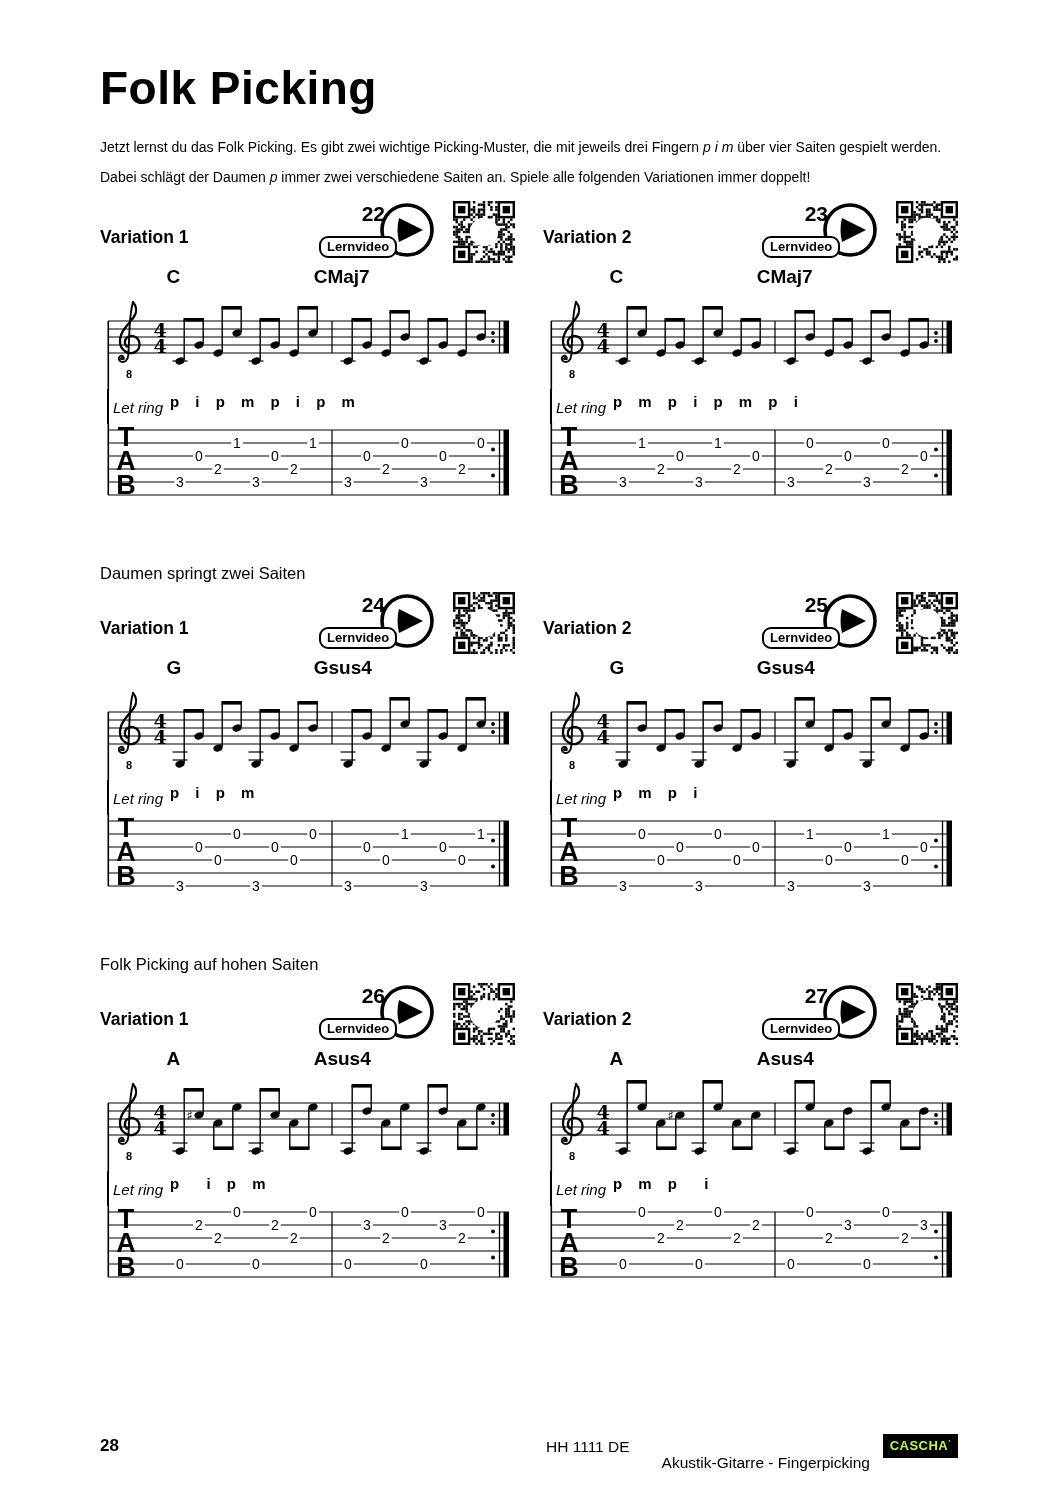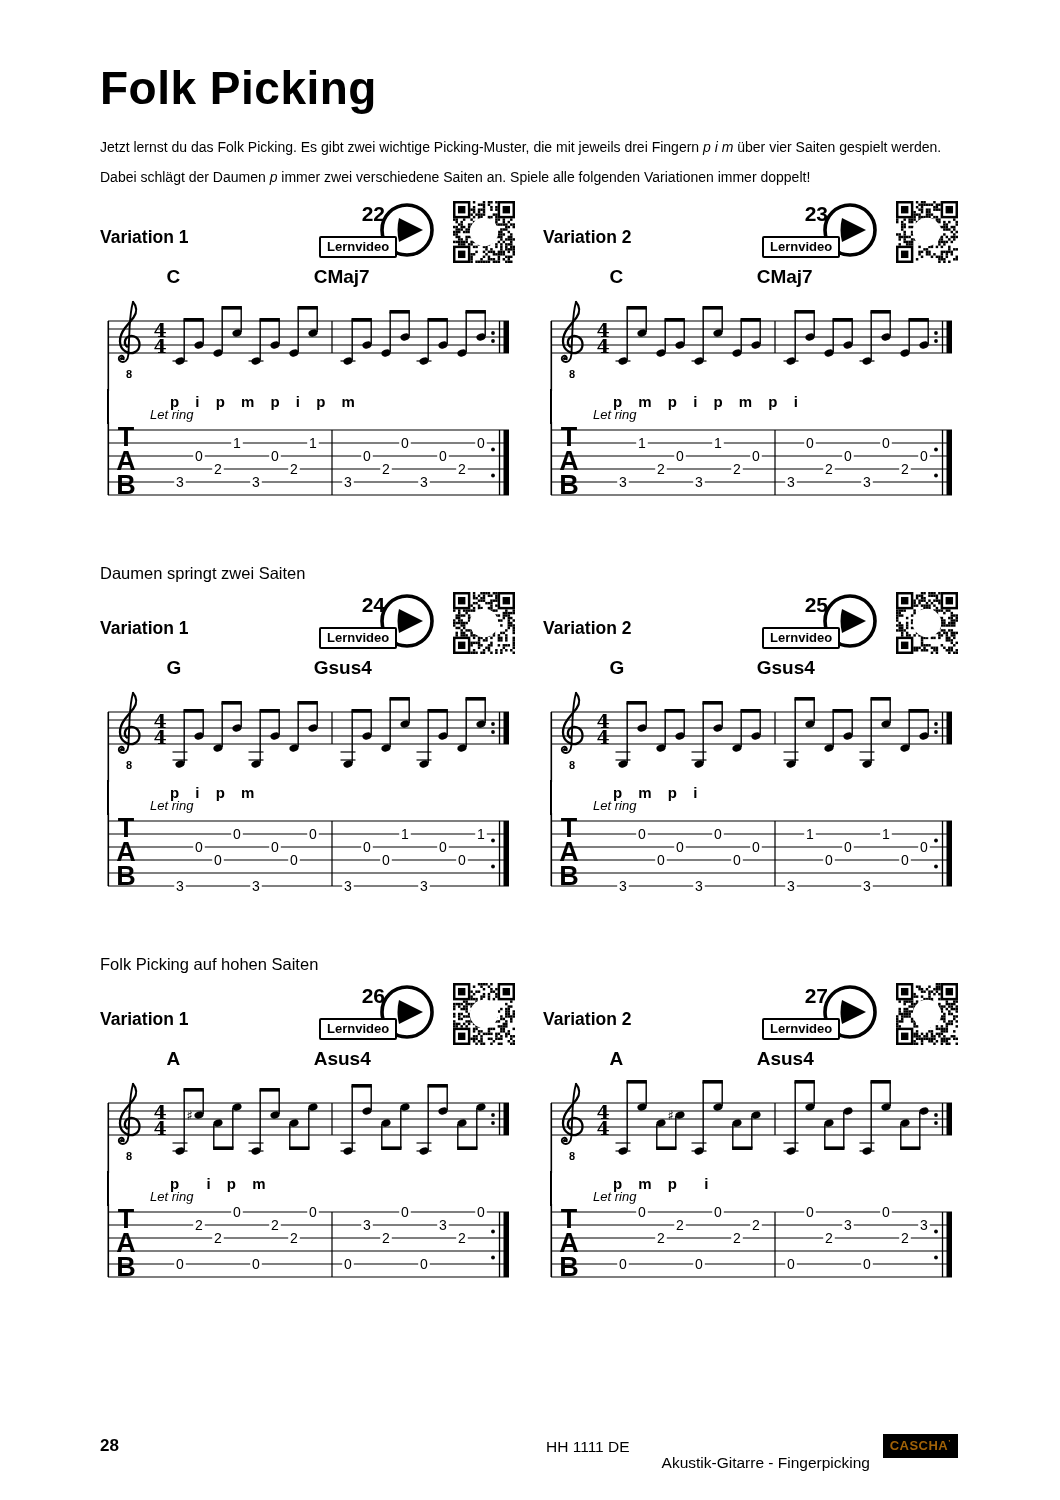--- a/index.html
+++ b/index.html
@@ -9,37 +9,37 @@
   h1.title{font-size:46px;font-weight:800;margin:0;line-height:1.05;letter-spacing:.5px;}
   .intro{font-size:14px;line-height:30px;margin:20px 0 0;}
   .intro i{font-style:italic;}
   .sheading{font-size:16.5px;margin:22px 0 0;}
   .vars{display:flex;gap:28px;}
   .vblock{width:415px;position:relative;}
   .vhead{display:flex;justify-content:space-between;height:68px;margin-top:6px;}
   .vlabel{font-size:17.5px;font-weight:700;align-self:center;padding-top:10px;}
   .vright{display:flex;gap:14px;align-items:center;margin-left:30px;}
   .badge{position:relative;width:120px;height:66px;}
-  .pill{position:absolute;left:0;top:37px;background:#fff;border:2px solid #000;border-radius:2px;
+  .pill{position:absolute;left:0;top:37px;background:#fff;border:2px solid #000;border-radius:9px;
         font-size:13px;font-weight:700;padding:1px 6px 2px;line-height:15px;}
   .chords{position:relative;height:25px;font-size:19px;font-weight:700;}
   .chords span{position:absolute;top:0;}
   .chord1{left:16%;}
   .chord2{left:51.5%;}
   .lr{position:relative;height:31px;}
   .sysline{position:absolute;left:7.4px;top:-2px;bottom:-2px;width:1.6px;background:#000;}
-  .letring{position:absolute;left:13px;top:16px;font-size:13px;font-style:italic;margin-left:37px;}
+  .letring{position:absolute;left:13px;top:8px;font-size:15px;font-style:italic;}
   .fingering{position:absolute;left:70px;top:2px;font-size:15px;font-weight:700;
              letter-spacing:5px;word-spacing:2px;white-space:pre;}
   .section{margin-bottom:50px;}
   .footer{position:absolute;left:100px;right:102px;bottom:40px;height:26px;font-size:15.5px;}
   .fnum{position:absolute;left:0;top:2px;font-size:17px;font-weight:700;}
   .fcode{position:absolute;left:446px;top:4px;}
   .fbook{position:absolute;right:88px;top:20px;}
-  .flogo{position:absolute;right:0;top:0;background:#000;color:#a16207;font-size:13px;font-weight:700;
+  .flogo{position:absolute;right:0;top:0;background:#000;color:#bef264;font-size:13px;font-weight:700;
          letter-spacing:.5px;padding:4px 7px 5px;}
   .flogo sup{font-size:8px;}
   svg{display:block;}
 </style>
 </head>
 <body>
 
 <div class="page">
   <h1 class="title">Folk Picking</h1>
   <p class="intro"><span>Jetzt lernst du das Folk Picking. Es gibt zwei wichtige Picking-Muster, die mit jeweils drei Fingern </span><i>p i m</i><span> über vier Saiten gespielt werden. Dabei schlägt der Daumen </span><i>p</i><span> immer zwei verschiedene Saiten an. Spiele alle folgenden Variationen immer doppelt!</span></p>

